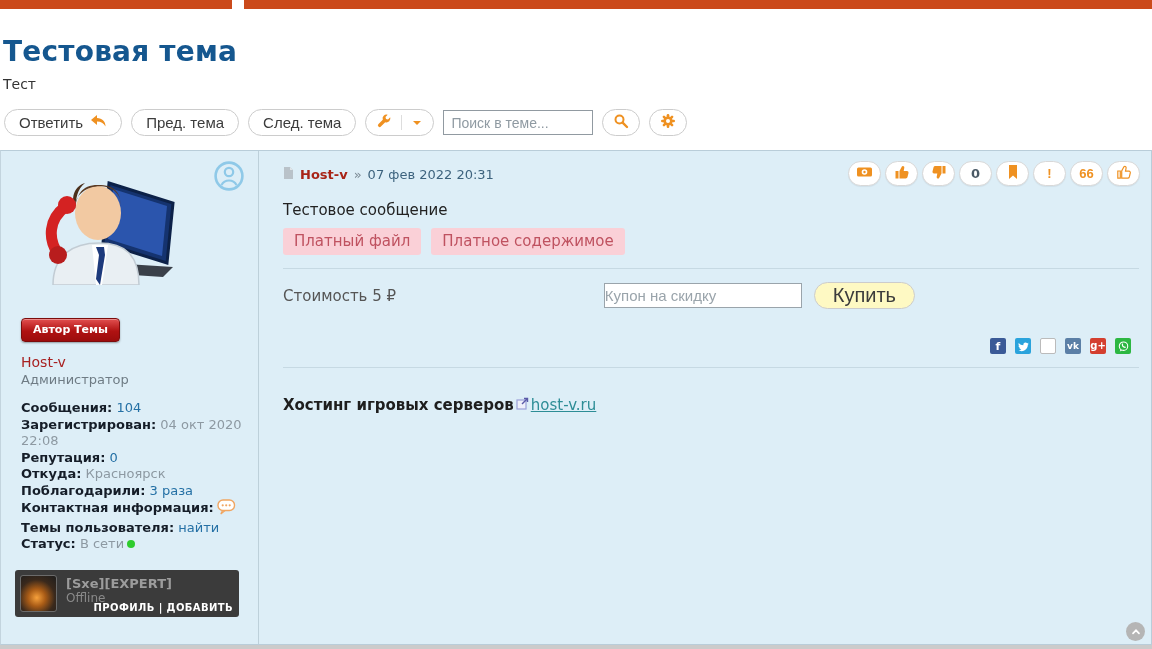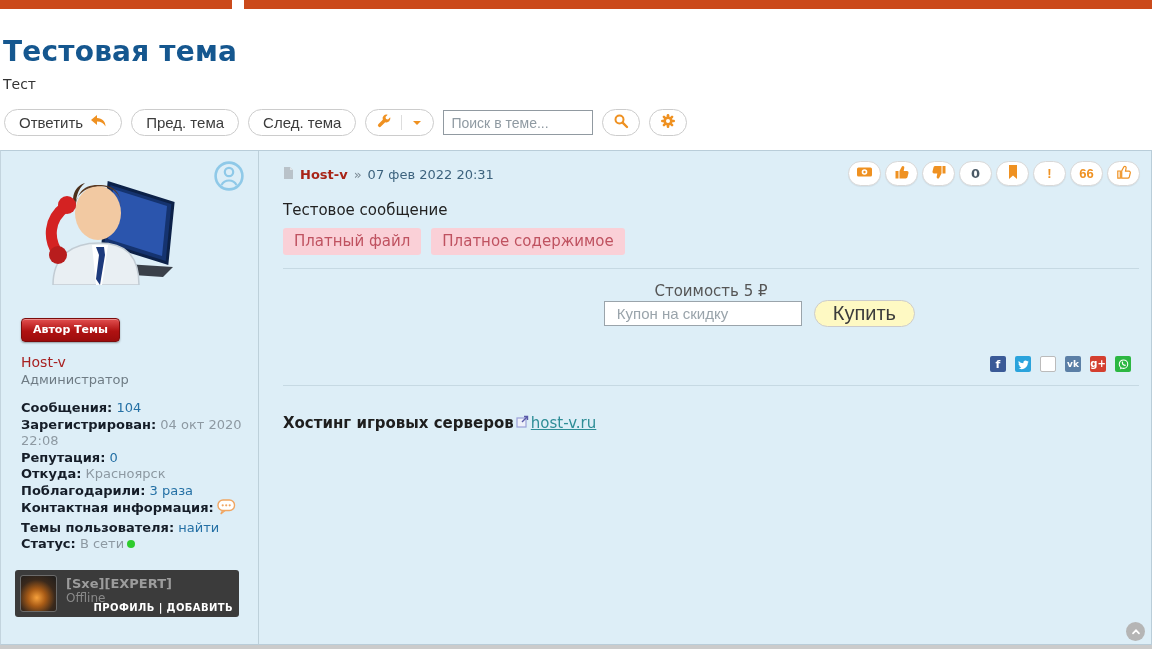--- a/index.html
+++ b/index.html
@@ -60,24 +60,24 @@
   .post-date { color:#3d637e; }
   .action-row { position:absolute; top:10px; right:11px; display:flex; gap:4px; }
   .act { display:inline-flex; align-items:center; justify-content:center; min-width:33px; height:25px;
     background:#fff; border:1px solid #d8d8d8; border-radius:13px; cursor:pointer;
     color:#ef9121; font-weight:bold; font-size:13px; box-shadow:0 1px 1px rgba(0,0,0,.06); }
   .act.counter { color:#4b5a66; cursor:default; }
   .post-message { margin-top:18px; font-size:15px; color:#222; }
   .badge-row { display:flex; gap:10px; margin-top:9px; }
   .pink-badge { background:#fad0d7; color:#bf5260; font-size:15px; padding:4px 11px 5px; border-radius:3px; }
   .divider { border:0; border-top:1px solid #c6d9e3; margin:13px 0 0 0; }
-  .price-row { display:flex; align-items:center; margin-top:13px;flex-direction:column; }
+  .price-row { display:flex; align-items:center; margin-top:13px; }
   .price-label { font-size:15px; color:#555; }
   .buy-group { display:flex; align-items:center; gap:12px; margin-left:auto; margin-right:224px; }
-  .coupon-input { width:198px; height:25px; border:1px solid #9aa4ab; padding:0 12px; font-size:15px; color:#333; }
+  .coupon-input { width:198px; height:25px; border:1px solid #9aa4ab; padding:0 0; font-size:15px; color:#333; }
   .coupon-input::placeholder { color:#9aa4ab; }
   .buy-btn { height:27px; padding:0 18px; background:#fef9c3; border:1px solid #ccc; border-radius:15px;
     font-size:20px; color:#3c3c3c; cursor:pointer; }
   .social-row { display:flex; gap:9px; justify-content:flex-end; margin:29px 8px 0 0; }
   .soc { width:16px; height:16px; border-radius:2px; display:flex; align-items:center; justify-content:center;
     color:#fff; font-size:11px; font-weight:bold; cursor:pointer; line-height:1; }
   .soc.fb { background:#3a5a97; } .soc.tw { background:#2aa3dc; }
   .soc.vk { background:#5b7fa6; font-size:9px; } .soc.gp { background:#d43f2f; font-size:10px; }
   .soc.wa { background:#2cb742; }
   .soc.del { background:#fff; border:1px solid #bbb; padding:0; display:grid; grid-template:1fr 1fr / 1fr 1fr; overflow:hidden; }

